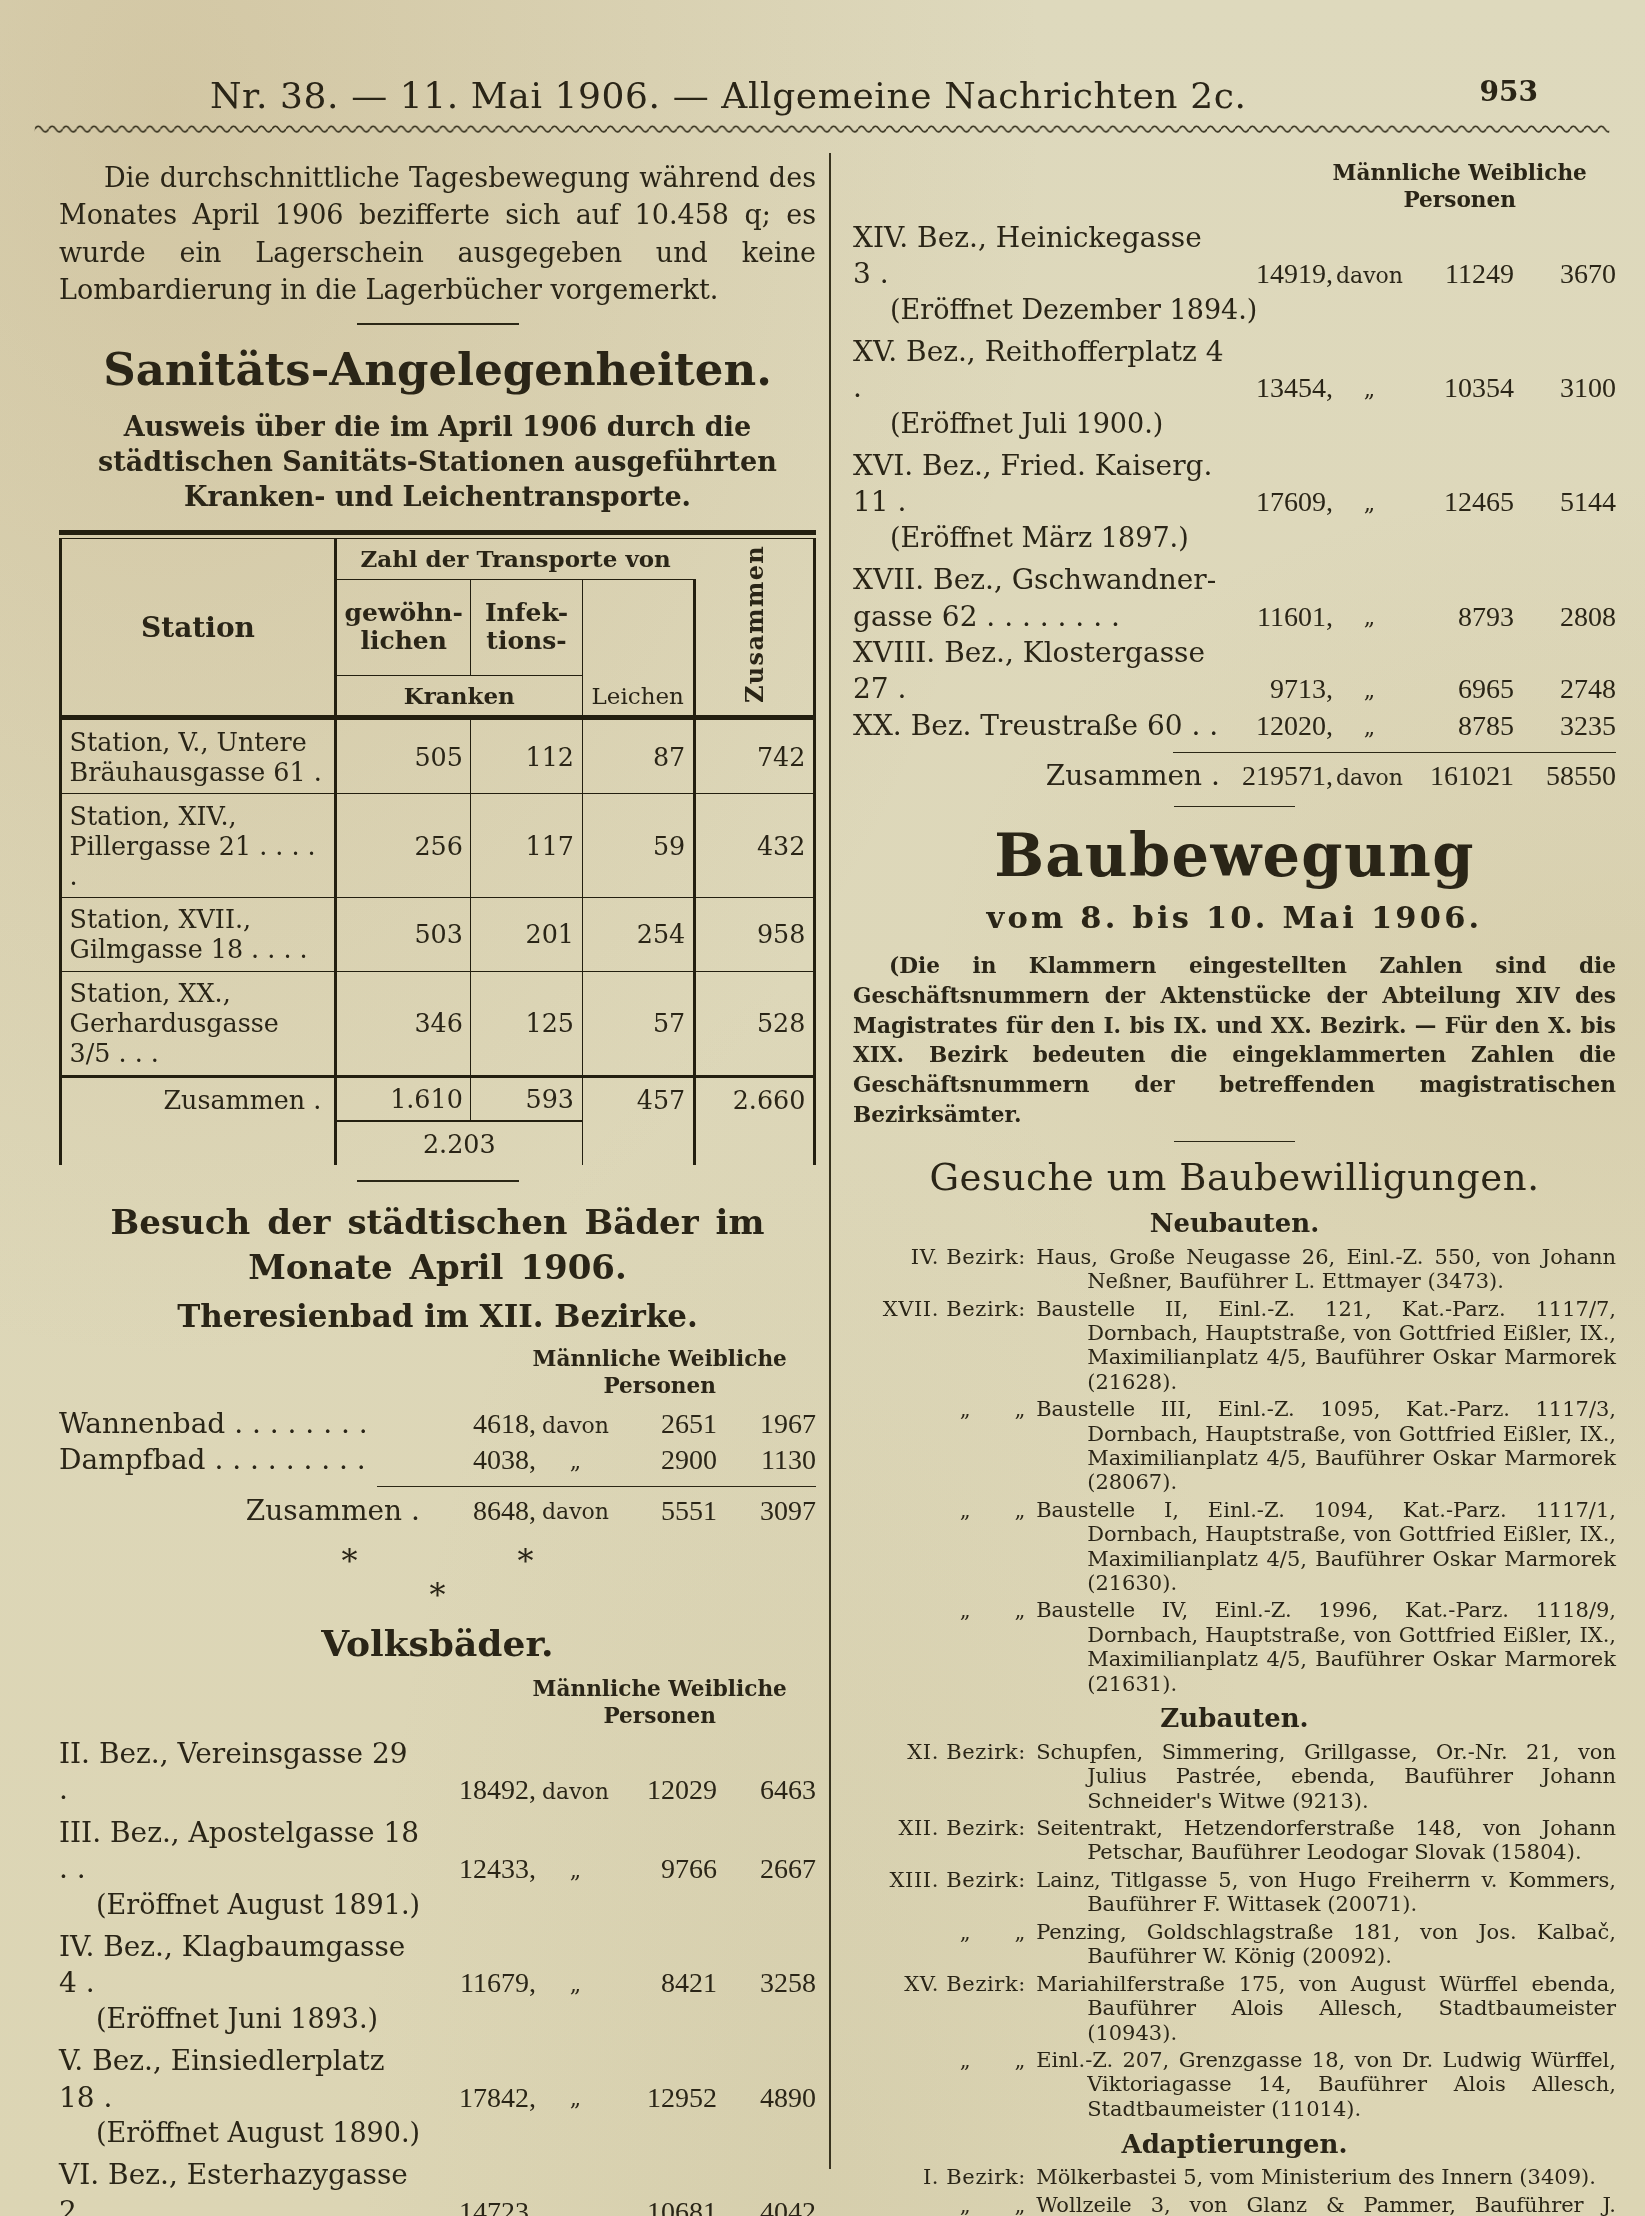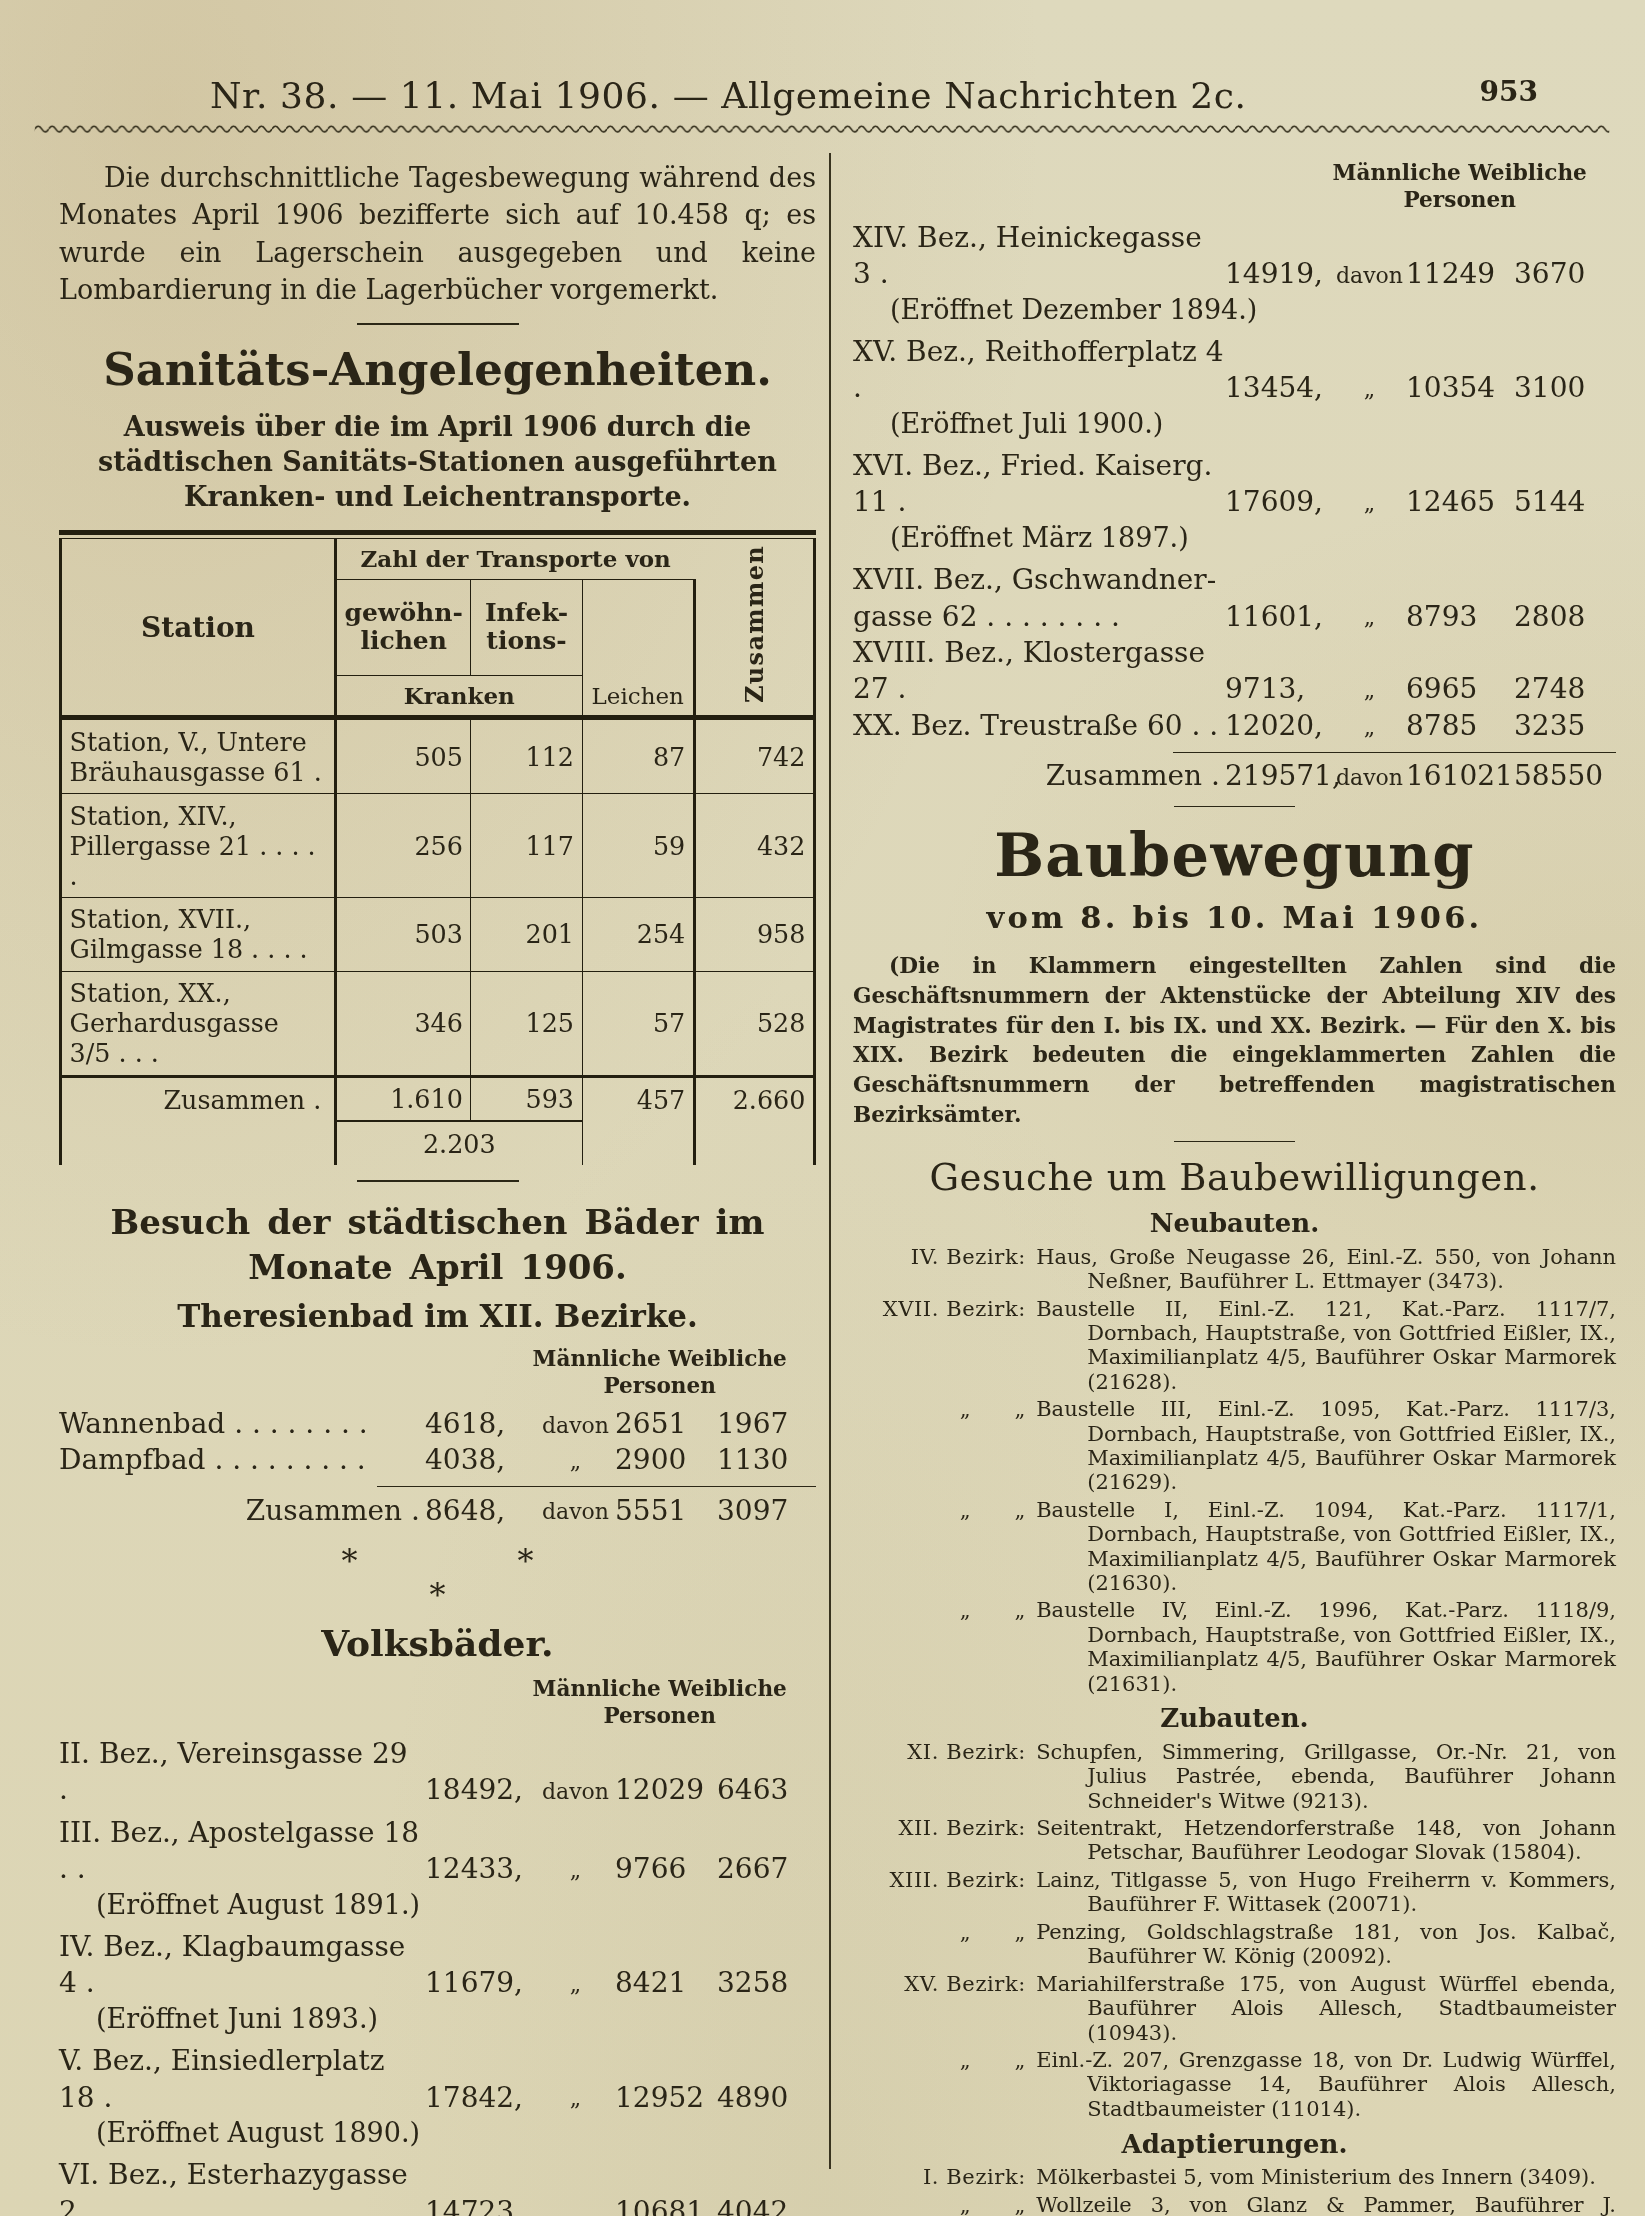--- a/index.html
+++ b/index.html
@@ -50,21 +50,21 @@
   .flei { border-right:3.2px solid #231f10; }
   .fzus { border-right:3.2px solid #231f10; }
 
   .h-baeder { font-size:34px; font-weight:bold; text-align:center; line-height:1.3; margin:10.2px 0 9px; word-spacing:5.1px; }
   .h-theresien { font-size:31px; text-align:center; margin:2.5px 0 11.4px; }
   .col-head { margin:0 3.8px 6.4px auto; width:305px; text-align:center; font-weight:bold; font-size:21.6px; line-height:1.26; white-space:pre-line; }
   .brow { display:grid; grid-template-columns:1fr 111px 79px 102px 99px; align-items:end; font-size:28px; line-height:1.3; }
   .col.right .brow { grid-template-columns:1fr 108px 73px 108px 102px; }
   .bl { white-space:pre-line; }
   .blr { text-align:right; padding-right:5.1px; }
-  .bt,.bm,.bw { text-align:left; }
+  .bt,.bm,.bw { text-align:right;font-family:Liberation Serif, serif; }
   .bs { text-align:center; font-size:22px; padding-bottom:1.9px; }
   .sumrule { border:none; border-top:1.9px solid #2b2716; width:58%; margin:7.6px 0 5.1px auto; }
   .stars { text-align:center; font-size:32px; line-height:1.05; margin:16.5px 0 0; }
   .stars2 { text-align:center; font-size:32px; line-height:1.05; margin:0 0 6.4px; }
   .h-volks { font-size:36px; font-weight:bold; text-align:center; margin:9px 0 11.4px; }
   .bnote { font-size:27px; line-height:1.25; margin:0 0 7.6px 37px; }
   .bgap { height:6.4px; }
 
   .h-bau { font-size:59px; font-weight:bold; text-align:center; margin:9px 0 9px; letter-spacing:1.3px; }
   .h-baudate { font-size:30.5px; font-weight:bold; text-align:center; letter-spacing:3.2px; margin:0 0 16.5px; }
@@ -321,21 +321,21 @@
     <div class="entry">
       <span class="elabel">IV. Bezirk:</span>
       <span class="etext">Haus, Große Neugasse 26, Einl.-Z. 550, von Johann Neßner, Bauführer L. Ettmayer (3473).</span>
     </div>
     <div class="entry">
       <span class="elabel">XVII. Bezirk:</span>
       <span class="etext">Baustelle II, Einl.-Z. 121, Kat.-Parz. 1117/7, Dornbach, Hauptstraße, von Gottfried Eißler, IX., Maximilianplatz 4/5, Bauführer Oskar Marmorek (21628).</span>
     </div>
     <div class="entry">
       <span class="elabel">„  „</span>
-      <span class="etext">Baustelle III, Einl.-Z. 1095, Kat.-Parz. 1117/3, Dornbach, Hauptstraße, von Gottfried Eißler, IX., Maximilianplatz 4/5, Bauführer Oskar Marmorek (21629).</span>
+      <span class="etext">Baustelle III, Einl.-Z. 1095, Kat.-Parz. 1117/3, Dornbach, Hauptstraße, von Gottfried Eißler, IX., Maximilianplatz 4/5, Bauführer Oskar Marmorek (28067).</span>
     </div>
     <div class="entry">
       <span class="elabel">„  „</span>
       <span class="etext">Baustelle I, Einl.-Z. 1094, Kat.-Parz. 1117/1, Dornbach, Hauptstraße, von Gottfried Eißler, IX., Maximilianplatz 4/5, Bauführer Oskar Marmorek (21630).</span>
     </div>
     <div class="entry">
       <span class="elabel">„  „</span>
       <span class="etext">Baustelle IV, Einl.-Z. 1996, Kat.-Parz. 1118/9, Dornbach, Hauptstraße, von Gottfried Eißler, IX., Maximilianplatz 4/5, Bauführer Oskar Marmorek (21631).</span>
     </div>
 

